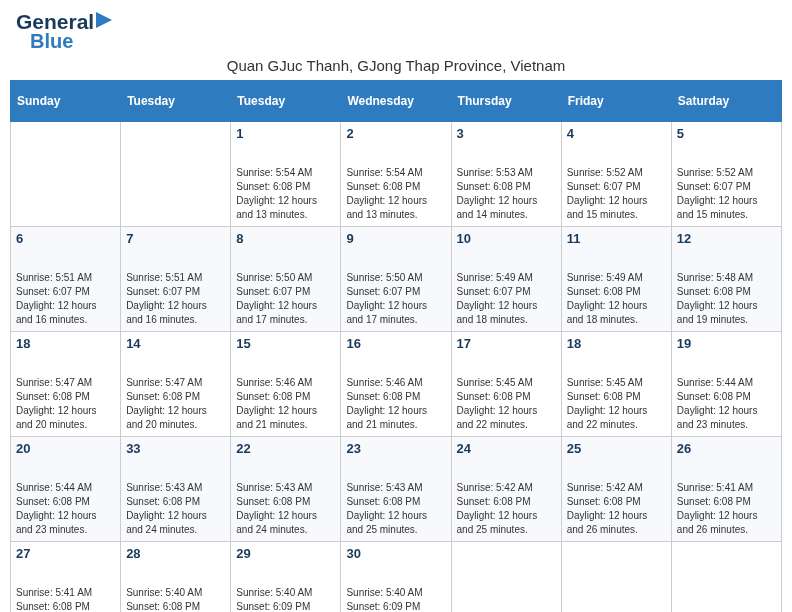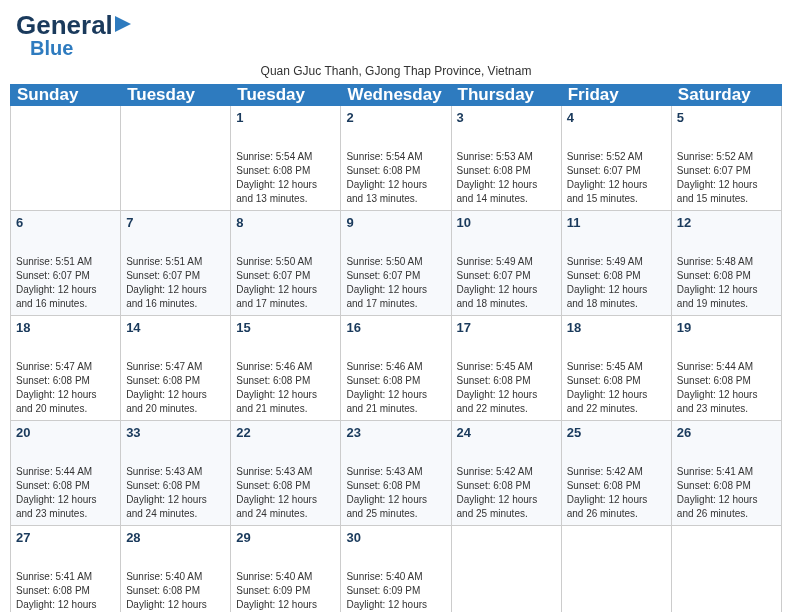--- a/index.html
+++ b/index.html
@@ -23,36 +23,36 @@
       align-items: flex-start;
     }
     .month-title {
       font-size: 36px;
       font-weight: bold;
       color: #1a3a5c;
       text-align: right;
     }
     .subtitle {
       text-align: center;
-      font-size: 12px;
+      font-size: 15px;
       color: #333;
       margin-bottom: 6px;
       font-weight: normal;
     }
     .calendar {
       width: 100%;
       border-collapse: collapse;
       font-size: 11px;
     }
     .calendar th {
       background-color: #2e7bbf;
       color: #fff;
       text-align: left;
-      padding: 0 6px;
-      font-size: 17px;
+      padding: 13px 6px;
+      font-size: 12px;
       font-weight: bold;
       border: 1px solid #2e7bbf;
     }
     .calendar td {
       border: 1px solid #ccc;
       vertical-align: top;
       padding: 4px 5px;
       width: 110px;
       min-height: 80px;
       background: #fff;
@@ -82,21 +82,21 @@
     .calendar thead tr th {
       background: #2e7bbf;
     }
   </style>
 </head>
 <body>
 
 <div class="header">
   <div class="logo">
     <div style="display:flex; align-items:center;">
-      <span style="font-size:26px; font-weight:bold; color:#1a3a5c;">General</span>
+      <span style="font-size:21px; font-weight:bold; color:#1a3a5c;">General</span>
       <svg width="22" height="20" viewBox="0 0 22 20" style="margin-left:2px; margin-top:-4px;">
         <polygon points="0,2 16,10 0,18" fill="#2e7bbf"></polygon>
       </svg>
     </div>
     <span style="font-size:20px; font-weight:bold; color:#2e7bbf; margin-top:-4px; margin-left:14px;">Blue</span>
   </div>
 </div>
 
 <div class="subtitle">Quan GJuc Thanh, GJong Thap Province, Vietnam</div>
 

